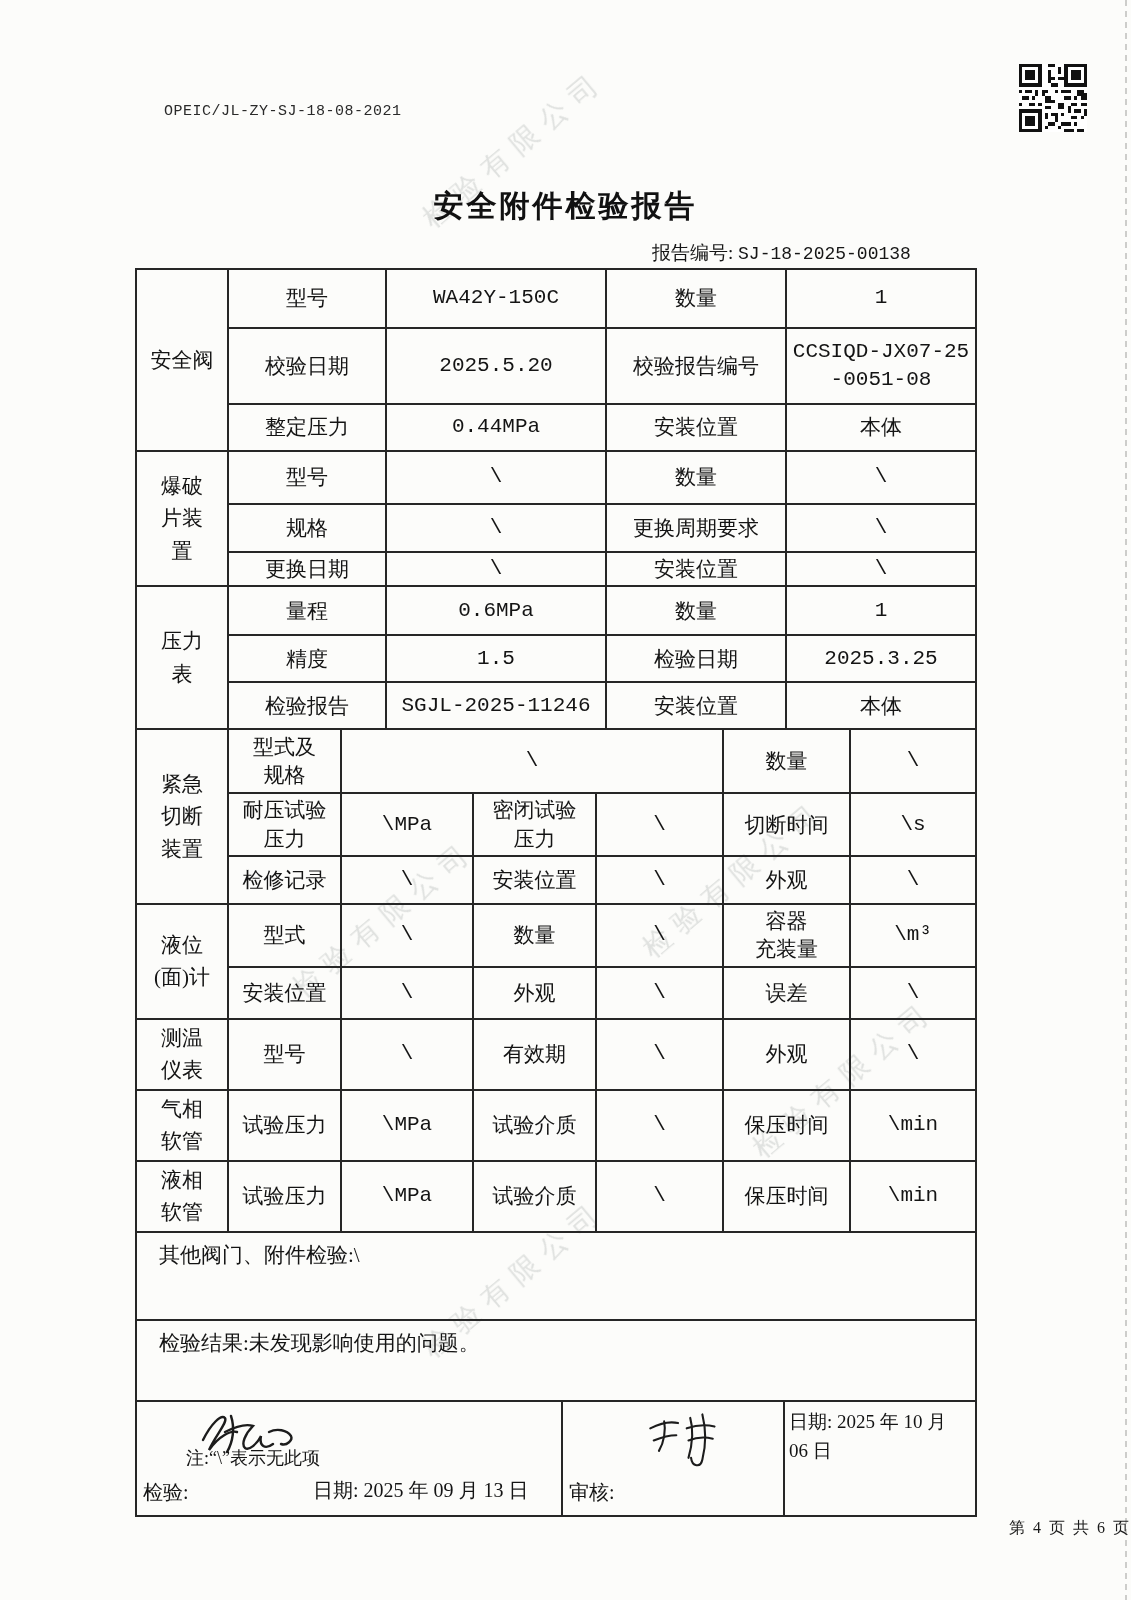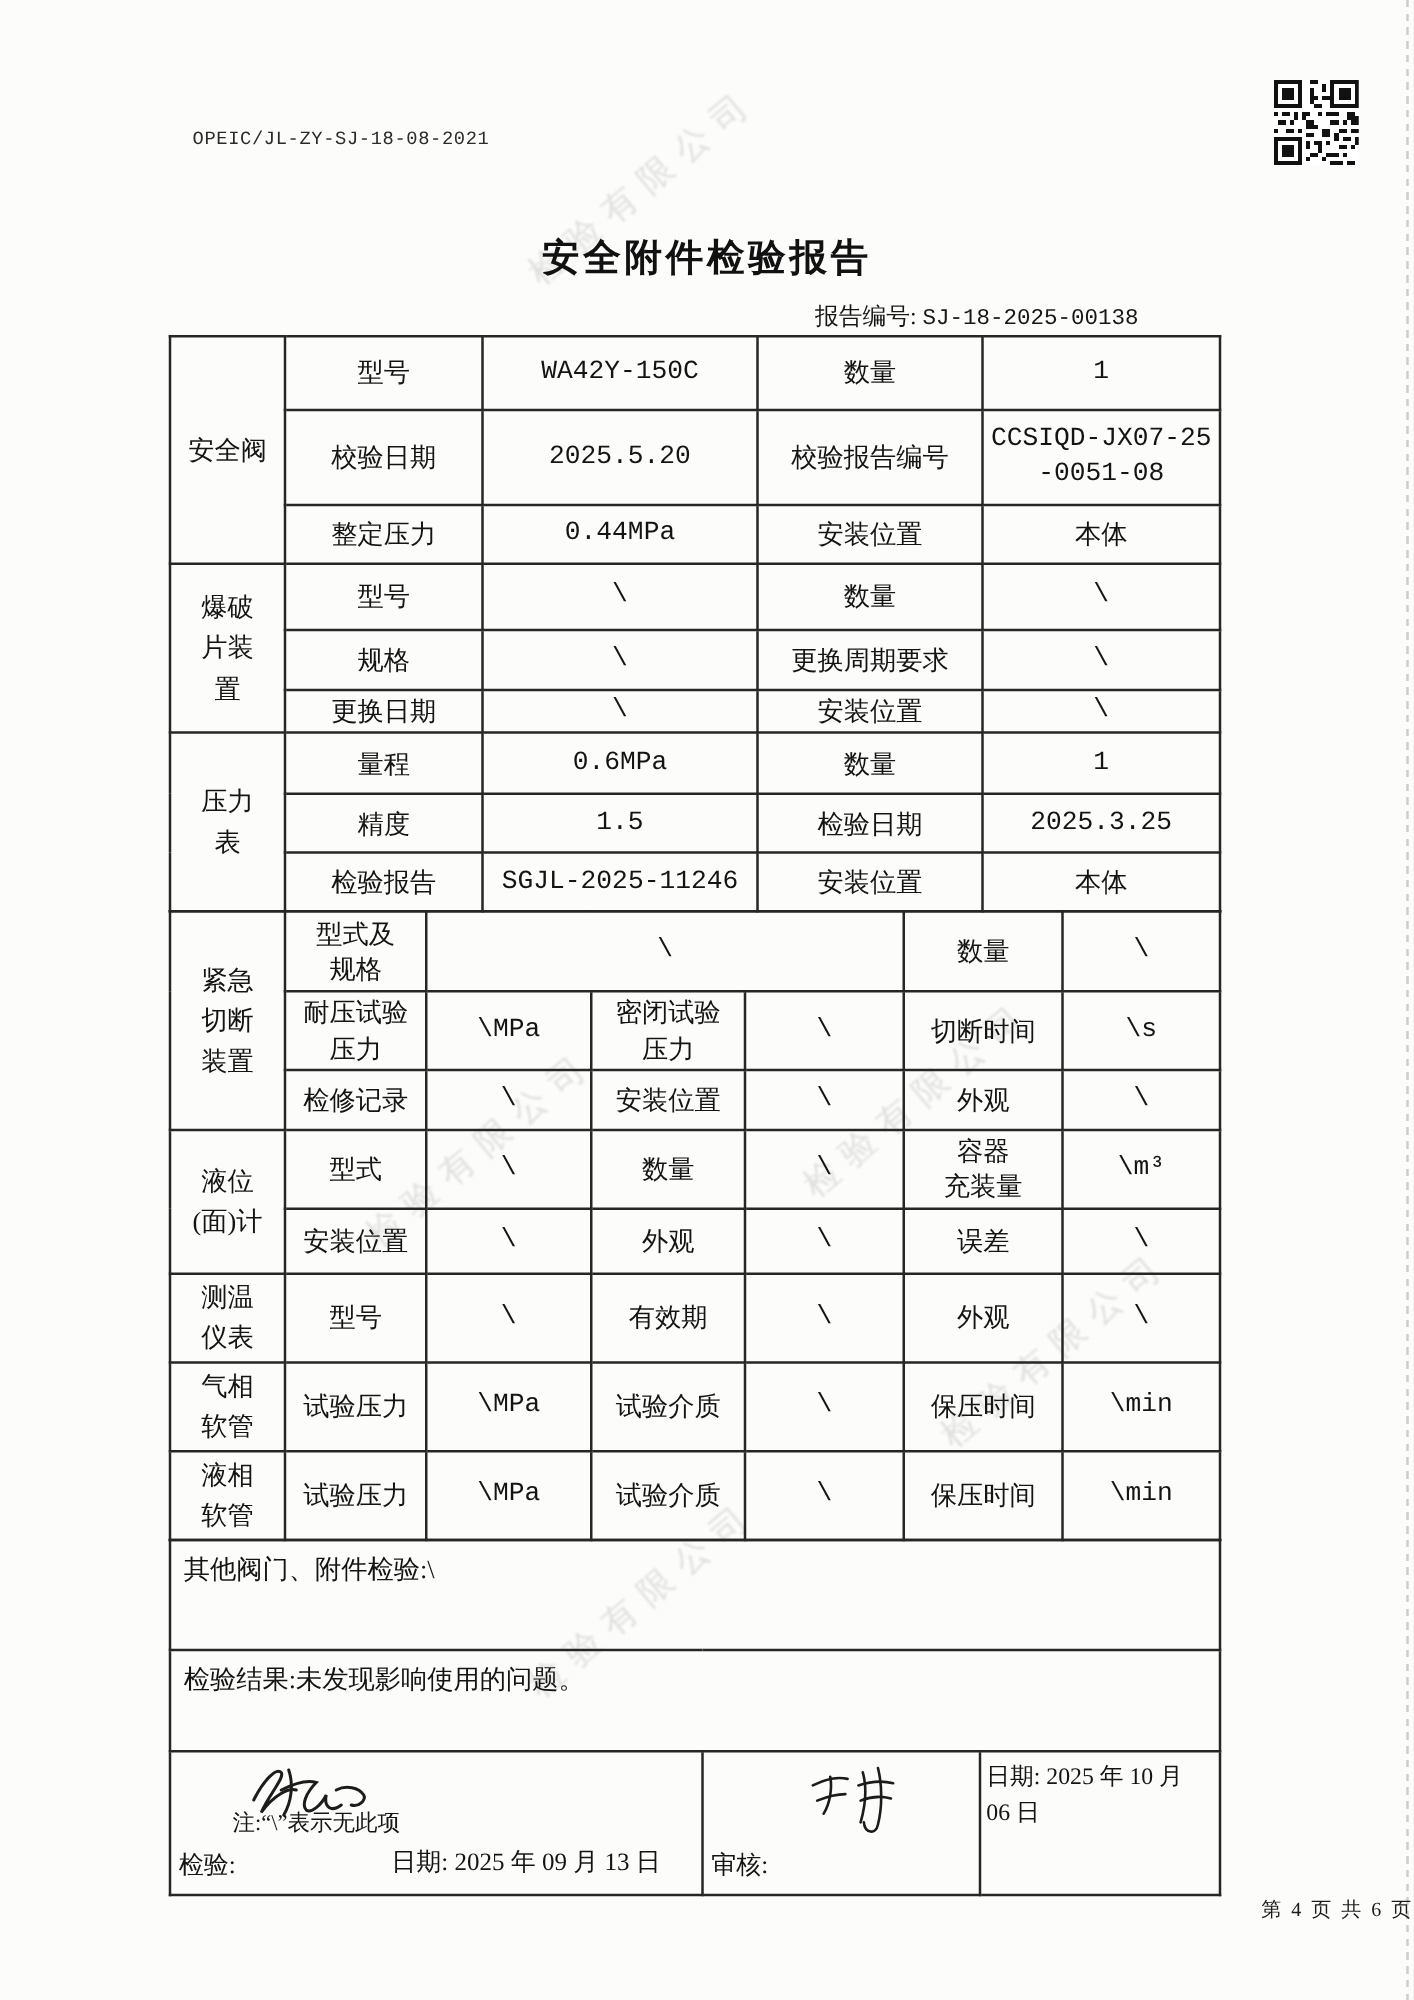--- a/index.html
+++ b/index.html
@@ -4,36 +4,36 @@
 <style>
   html,body{margin:0;padding:0;background:#e9e9e7;}
   .page{
     position:relative; width:1131px; height:1600px; margin:0 auto;
     background:#fcfcfa; overflow:hidden;
     font-family:"Liberation Serif","DejaVu Serif",serif;
     color:#1b1b1b;
   }
   .scan-edge-r{position:absolute; right:4px; top:0; bottom:0; width:2px;
     background:repeating-linear-gradient(180deg,#b9b9b6 0 6px,transparent 6px 11px); opacity:.7;}
-  .doc-code{position:absolute; left:154px; top:103px; font-family:"Liberation Mono","DejaVu Sans Mono",monospace;
+  .doc-code{position:absolute; left:164px; top:103px; font-family:"Liberation Mono","DejaVu Sans Mono",monospace;
     font-size:15px; letter-spacing:.5px; color:#2a2a2a;}
   .qr{position:absolute; left:1019px; top:64px; width:68px; height:68px;}
   .title{position:absolute; left:0; right:0; top:186px; margin:0; text-align:center;
     font-size:30px; font-weight:700; letter-spacing:3px; color:#111;}
   .report-no{position:absolute; left:652px; top:240px; font-size:19px; color:#161616;}
   .report-no .num{font-family:"Liberation Mono","DejaVu Sans Mono",monospace; font-size:18px;}
   .tblwrap{position:absolute; left:135px; top:268px; width:840px;}
   table.tbl{border-collapse:collapse; table-layout:fixed; width:840px;}
   table.tbl + table.tbl{margin-top:-2px;}
   .tbl td{border:2px solid #262626; text-align:center; vertical-align:middle;
     font-size:21px; padding:2px 3px; white-space:pre-line; line-height:1.35; color:#141414;}
   .tbl td.sec{line-height:1.55;}
   .lat{font-family:"Liberation Mono","DejaVu Sans Mono",monospace; font-size:18px;}
   .wrapcell{word-break:break-all; font-size:16px; line-height:1.5; padding:1px 2px;}
-  td.freetext{text-align:left; vertical-align:top; padding:8px 10px;border-radius:27px;}
+  td.freetext{text-align:left; vertical-align:top; padding:8px 22px;border-radius:27px;}
   td.sigcell{position:relative; padding:0;}
   .siglabel{position:absolute; left:6px; bottom:9px; font-size:20px;text-align:right;}
   .sigdate{position:absolute; left:176px; bottom:11px; font-size:20px;}
   .sigdate2{position:absolute; left:4px; top:5px; font-size:19px; text-align:left; line-height:1.55; white-space:pre-line;}
   .sigsvg1{position:absolute; left:58px; top:4px;}
   .sigsvg2{position:absolute; left:62px; top:2px;}
   .note{position:absolute; left:186px; top:1446px; font-size:18px; color:#161616;}
   .pageno{position:absolute; left:0; right:0; top:1518px; text-align:right; font-size:16px; letter-spacing:2px; color:#1b1b1b;}
   .wm{position:absolute; color:#8f9694; opacity:.26; font-size:28px; letter-spacing:10px;
     transform:rotate(-40deg); filter:blur(.7px); pointer-events:none; white-space:nowrap;}

